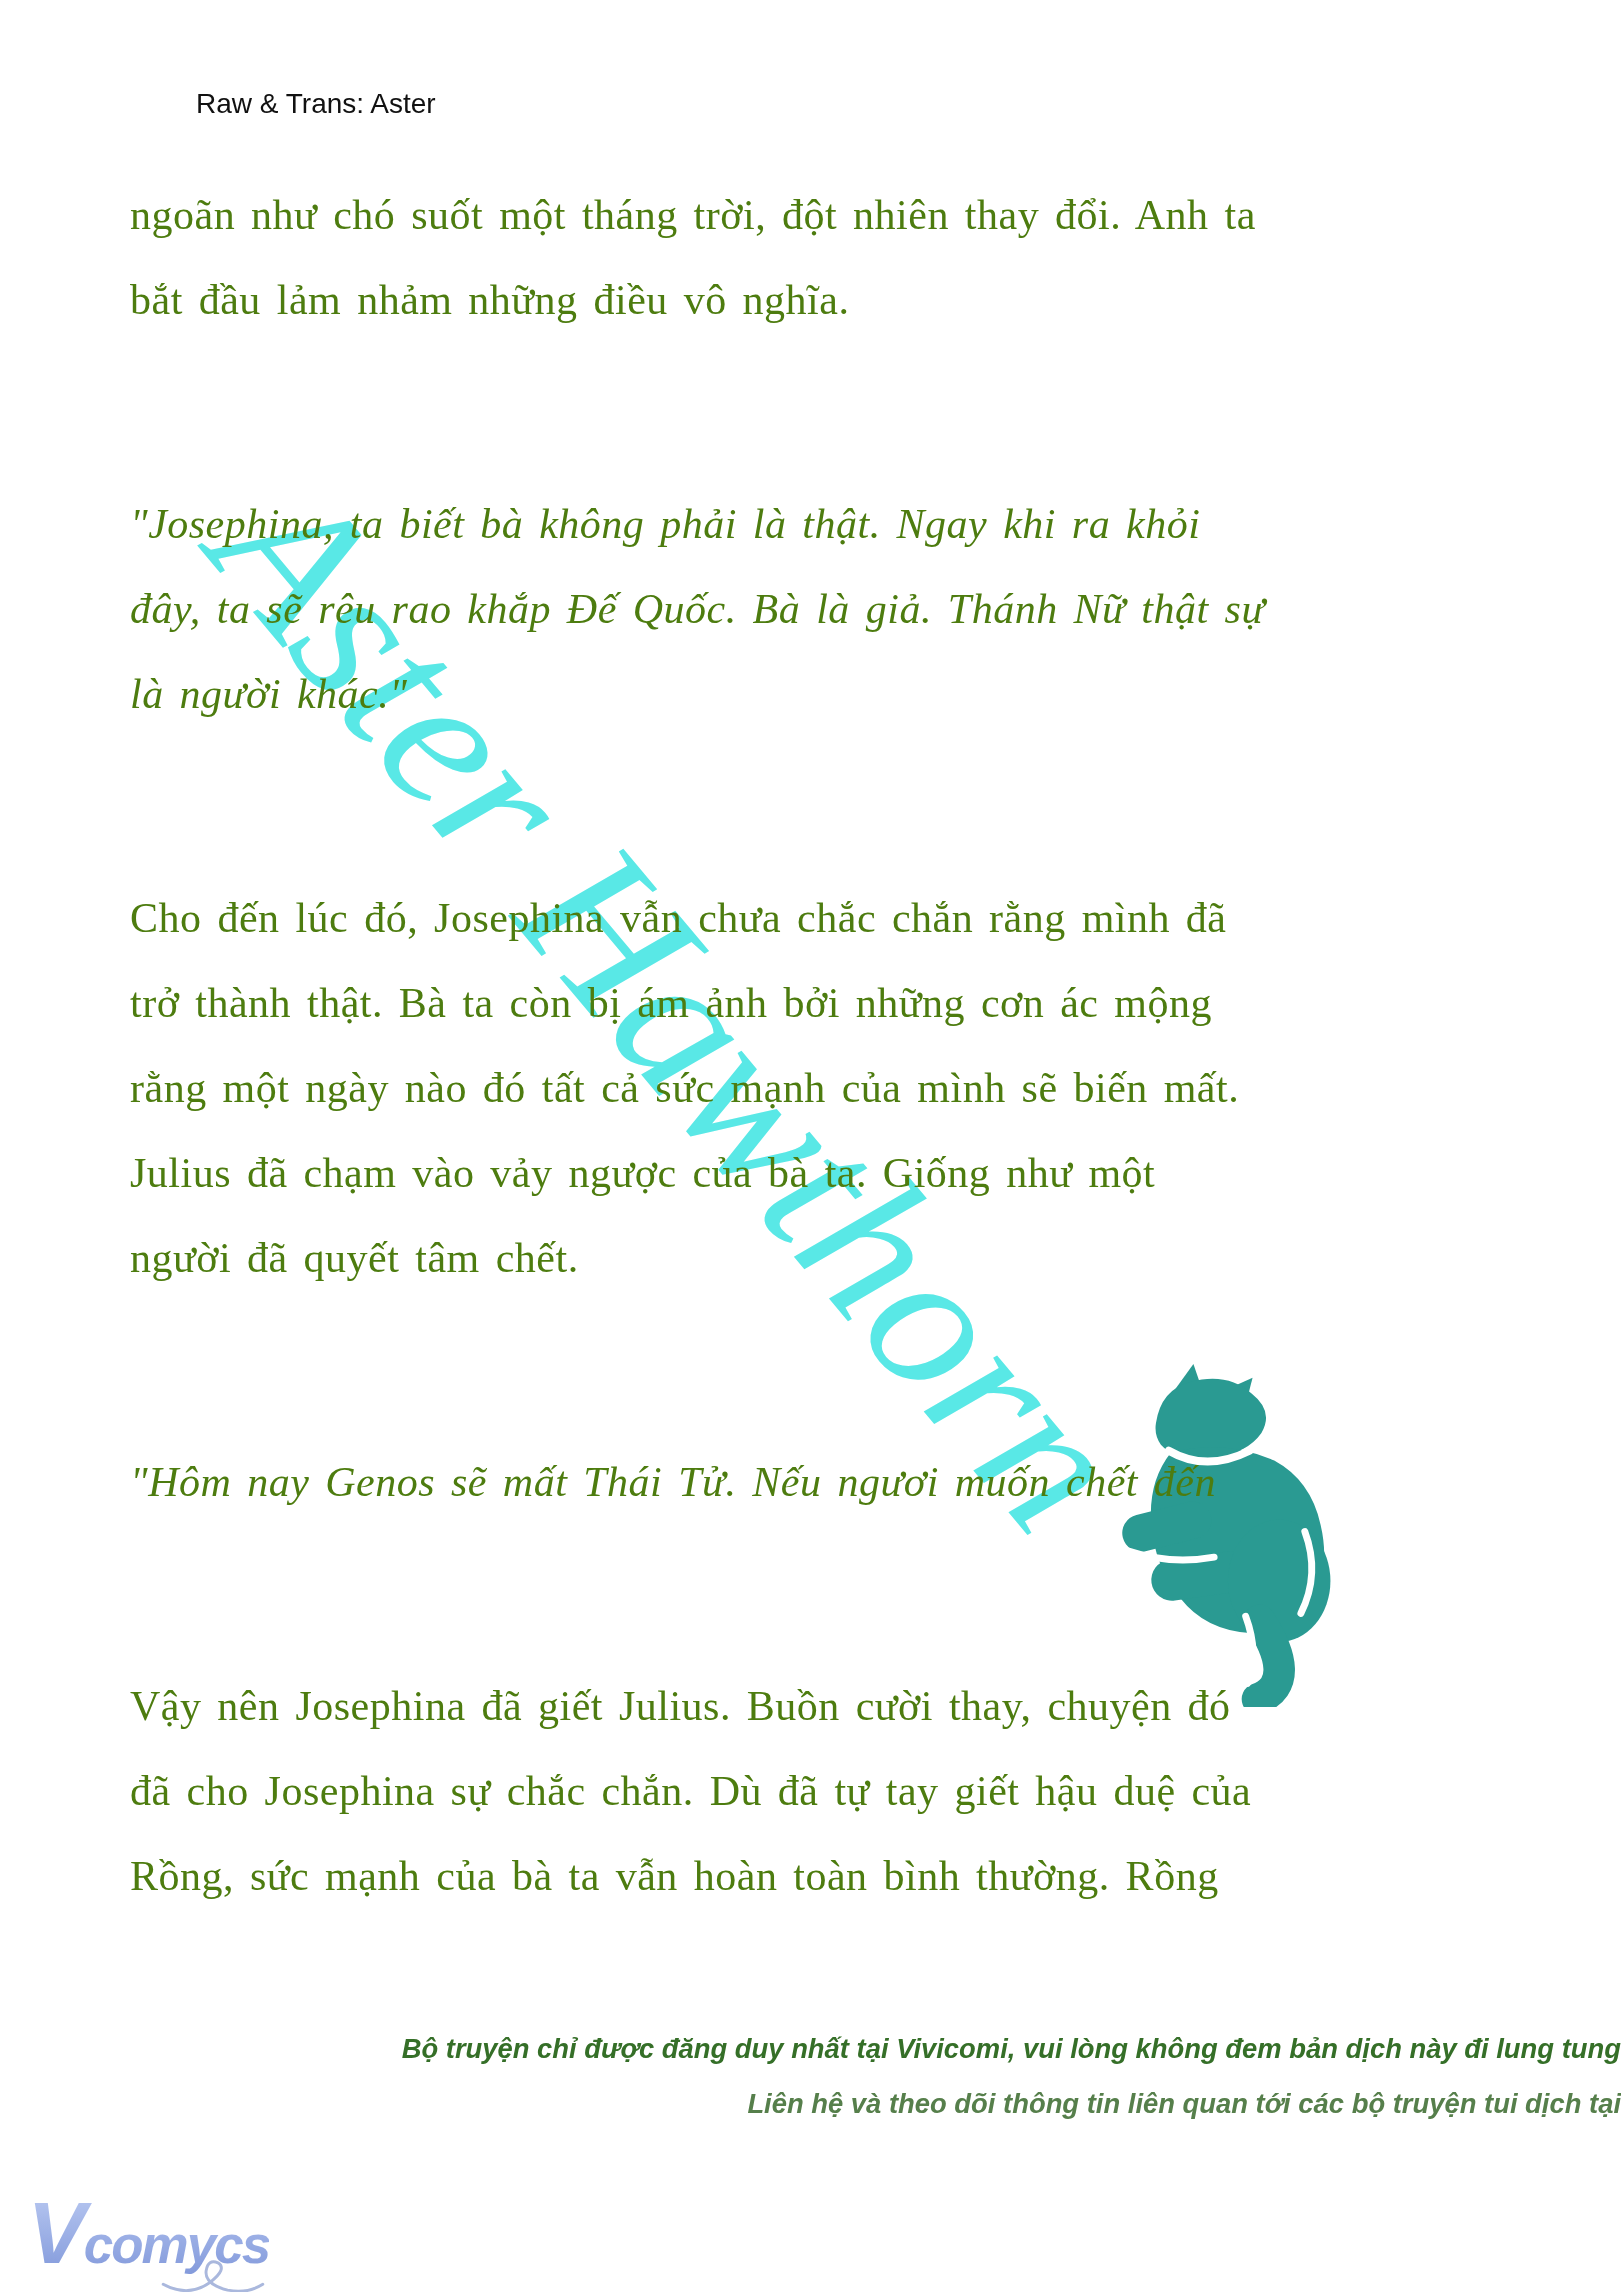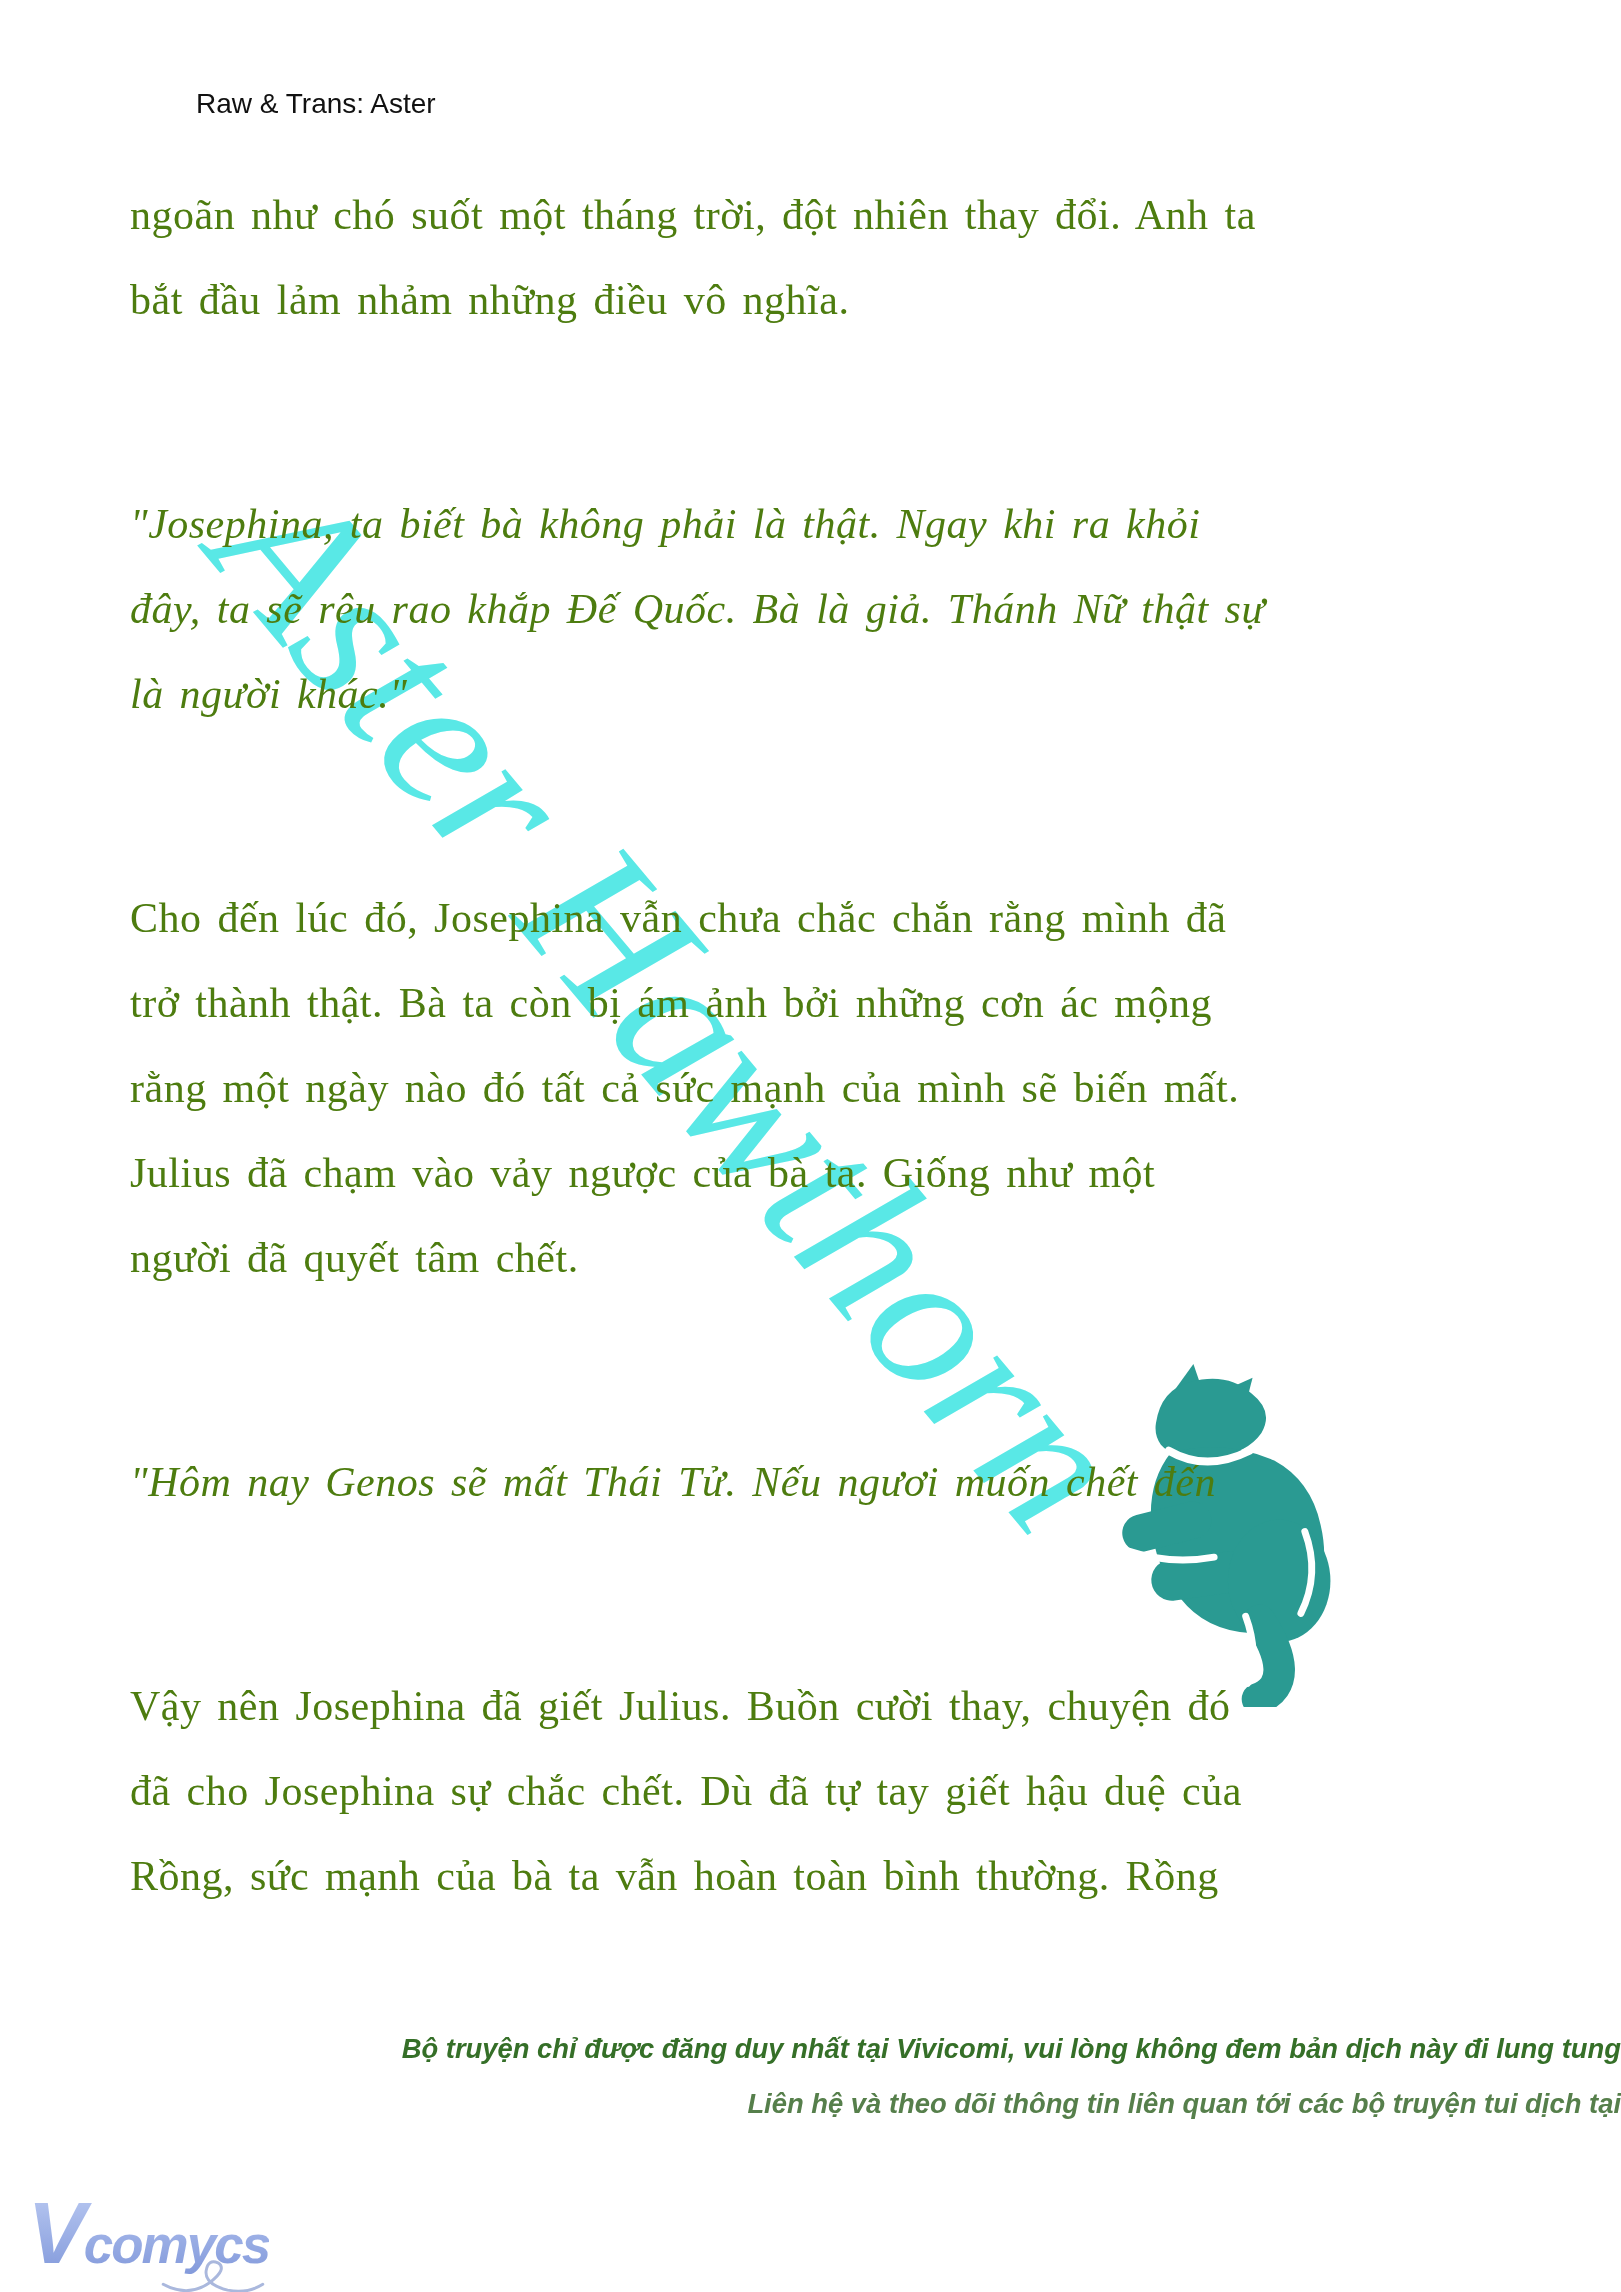--- a/index.html
+++ b/index.html
@@ -149,21 +149,21 @@
         <div class="text-line">trở thành thật. Bà ta còn bị ám ảnh bởi những cơn ác mộng</div>
         <div class="text-line">rằng một ngày nào đó tất cả sức mạnh của mình sẽ biến mất.</div>
         <div class="text-line">Julius đã chạm vào vảy ngược của bà ta. Giống như một</div>
         <div class="text-line">người đã quyết tâm chết.</div>
       </div>
       <div class="paragraph italic">
         <div class="text-line">"Hôm nay Genos sẽ mất Thái Tử. Nếu ngươi muốn chết đến</div>
       </div>
       <div class="paragraph">
         <div class="text-line">Vậy nên Josephina đã giết Julius. Buồn cười thay, chuyện đó</div>
-        <div class="text-line">đã cho Josephina sự chắc chết. Dù đã tự tay giết hậu duệ của</div>
+        <div class="text-line">đã cho Josephina sự chắc chắn. Dù đã tự tay giết hậu duệ của</div>
         <div class="text-line">Rồng, sức mạnh của bà ta vẫn hoàn toàn bình thường. Rồng</div>
       </div>
     </main>
 
   <footer class="page-footer">
       <div class="footer-line primary">Bộ truyện chỉ được đăng duy nhất tại Vivicomi, vui lòng không đem bản dịch này đi lung tung</div>
       <div class="footer-line secondary">Liên hệ và theo dõi thông tin liên quan tới các bộ truyện tui dịch tại</div>
     </footer>
 
   <div class="logo">

